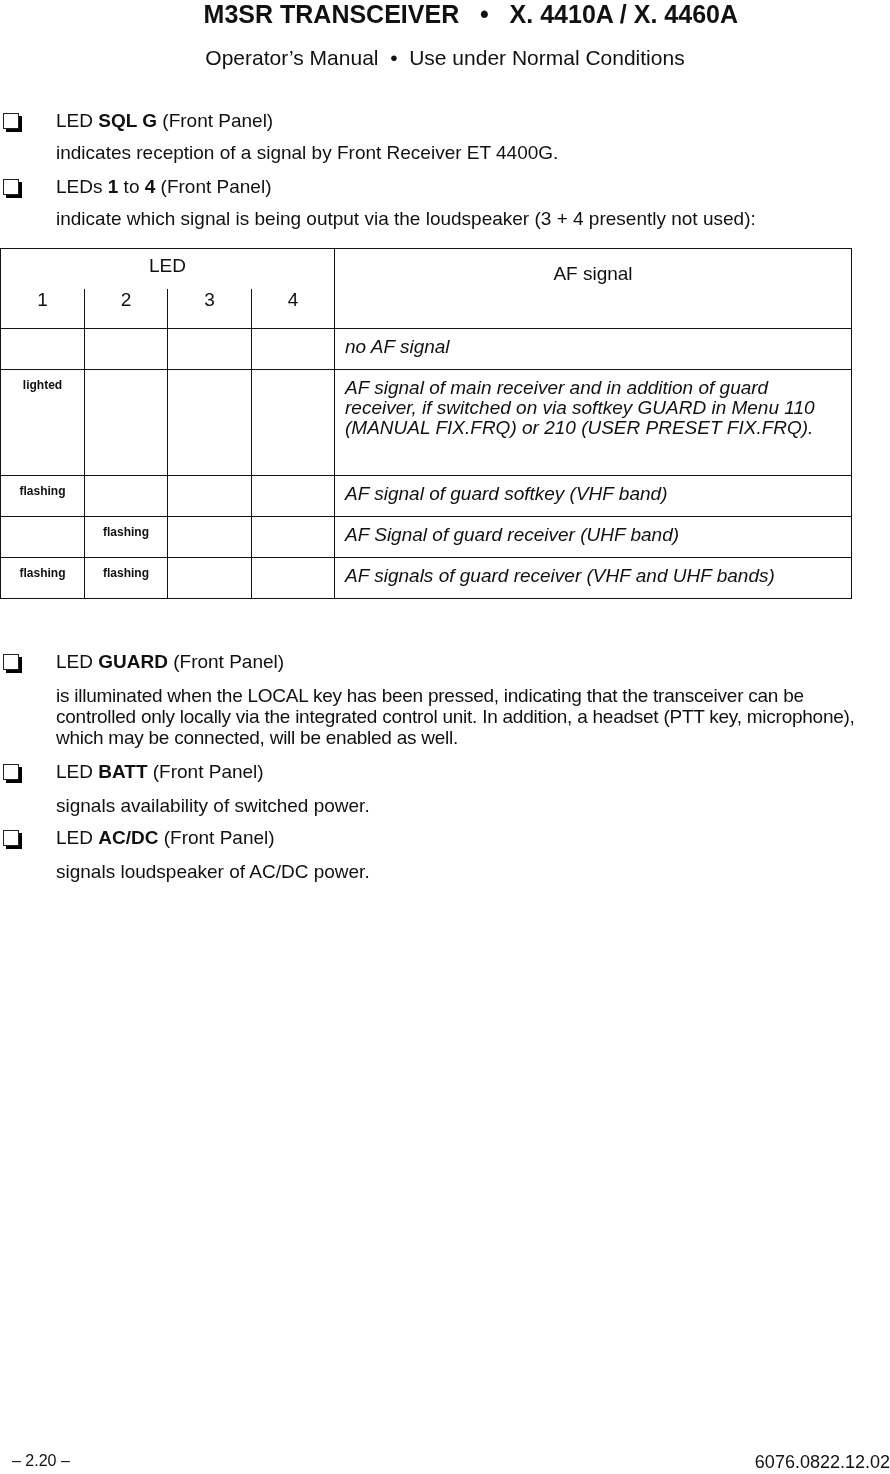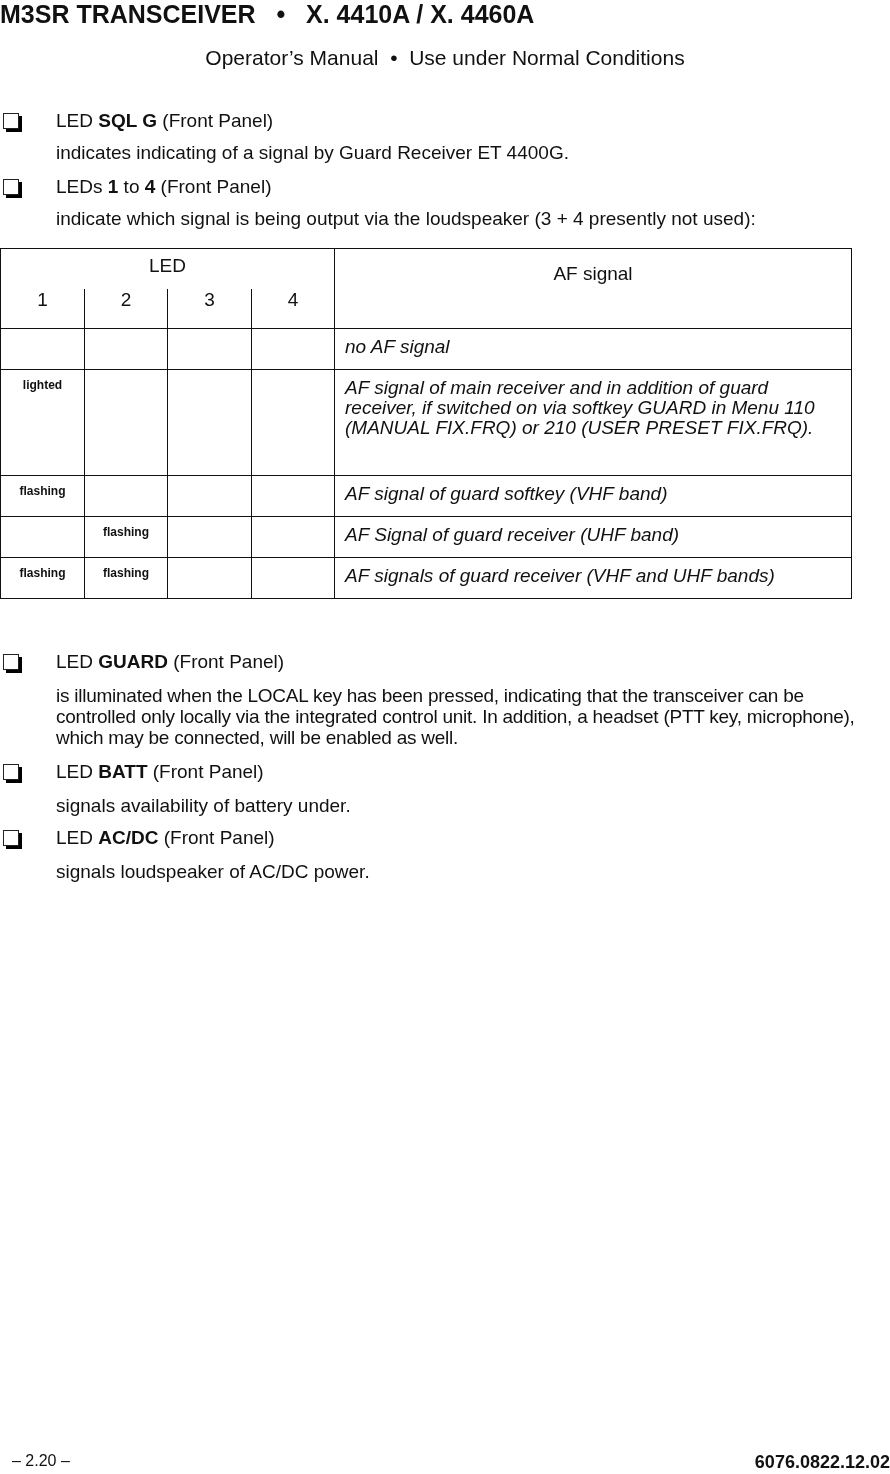--- a/index.html
+++ b/index.html
@@ -1,45 +1,45 @@
 <!DOCTYPE html>
 <html><head>
 <meta charset="utf-8">
 <style>
   html, body { margin:0; padding:0; background:#ffffff; }
   body { width:890px; height:1474px; position:relative; overflow:hidden;
          font-family:"Liberation Sans", sans-serif; color:#111; }
-  .title { position:absolute; top:0; left:0; width:738px; text-align:left;
+  .title { position:absolute; top:0; left:0; width:738px; text-align:right;
            font-size:25px; font-weight:bold; top:0px; letter-spacing:0px; }
   .subtitle { position:absolute; top:46px; left:0; width:890px; text-align:center; font-size:21px; }
   .bullet-line { position:absolute; left:0; height:24px; font-size:19px; white-space:nowrap; }
   .box { position:absolute; left:3px; top:3px; width:14px; height:14px; border:1px solid #222;
          background:#fff; box-shadow:3px 3px 0 #000; }
   .bullet-text { position:absolute; left:56px; top:0; }
   .para { position:absolute; left:56px; font-size:19px; line-height:21px; width:832px; }
   table.led { position:absolute; left:0; top:248px; border-collapse:collapse; width:852px;
               font-size:19px; }
   table.led td { border:1.5px solid #111; padding:0; vertical-align:top; }
   .hdr { text-align:center; }
   .small { font-size:12px; font-weight:bold; text-align:center; padding-top:8px !important; }
   .desc { padding:8px 10px 8px 10px !important; line-height:20px;font-style:italic; }
   .footer-left { position:absolute; left:12px; top:1452px; font-size:16px; }
-  .footer-right { position:absolute; right:0; top:1452px; font-size:18px;font-weight:bold; }
+  .footer-right { position:absolute; right:0; top:1452px; font-size:18px; }
 </style>
 </head>
 <body>
 
 <div class="title" style="white-space:pre;">M3SR TRANSCEIVER   •   X. 4410A / X. 4460A</div>
 <div class="subtitle" style="white-space:pre;">Operator’s Manual  •  Use under Normal Conditions</div>
 
 <div class="bullet-line" style="top:110px;">
   <span class="box"></span>
   <span class="bullet-text"><span>LED </span><b>SQL G</b><span> (Front Panel)</span></span>
 </div>
-<div class="para" style="top:142px;">indicates indicating of a signal by Guard Receiver ET 4400G.</div>
+<div class="para" style="top:142px;">indicates reception of a signal by Front Receiver ET 4400G.</div>
 
 <div class="bullet-line" style="top:176px;">
   <span class="box"></span>
   <span class="bullet-text"><span>LEDs </span><b>1</b><span> to </span><b>4</b><span> (Front Panel)</span></span>
 </div>
 <div class="para" style="top:208px;">indicate which signal is being output via the loudspeaker (3 + 4 presently not used):</div>
 
 <table class="led">
   <colgroup>
     <col style="width:84px">
@@ -100,21 +100,21 @@
 <div class="bullet-line" style="top:651px;">
   <span class="box"></span>
   <span class="bullet-text"><span>LED </span><b>GUARD</b><span> (Front Panel)</span></span>
 </div>
 <div class="para" style="top:685px; line-height:21px; letter-spacing:-0.25px;">is illuminated when the LOCAL key has been pressed, indicating that the transceiver can be controlled only locally via the integrated control unit. In addition, a headset (PTT key, microphone), which may be connected, will be enabled as well.</div>
 
 <div class="bullet-line" style="top:761px;">
   <span class="box"></span>
   <span class="bullet-text"><span>LED </span><b>BATT</b><span> (Front Panel)</span></span>
 </div>
-<div class="para" style="top:795px;">signals availability of battery under.</div>
+<div class="para" style="top:795px;">signals availability of switched power.</div>
 
 <div class="bullet-line" style="top:827px;">
   <span class="box"></span>
   <span class="bullet-text"><span>LED </span><b>AC/DC</b><span> (Front Panel)</span></span>
 </div>
 <div class="para" style="top:861px;">signals loudspeaker of AC/DC power.</div>
 
 <div class="footer-left">– 2.20 –</div>
 <div class="footer-right">6076.0822.12.02</div>
 

